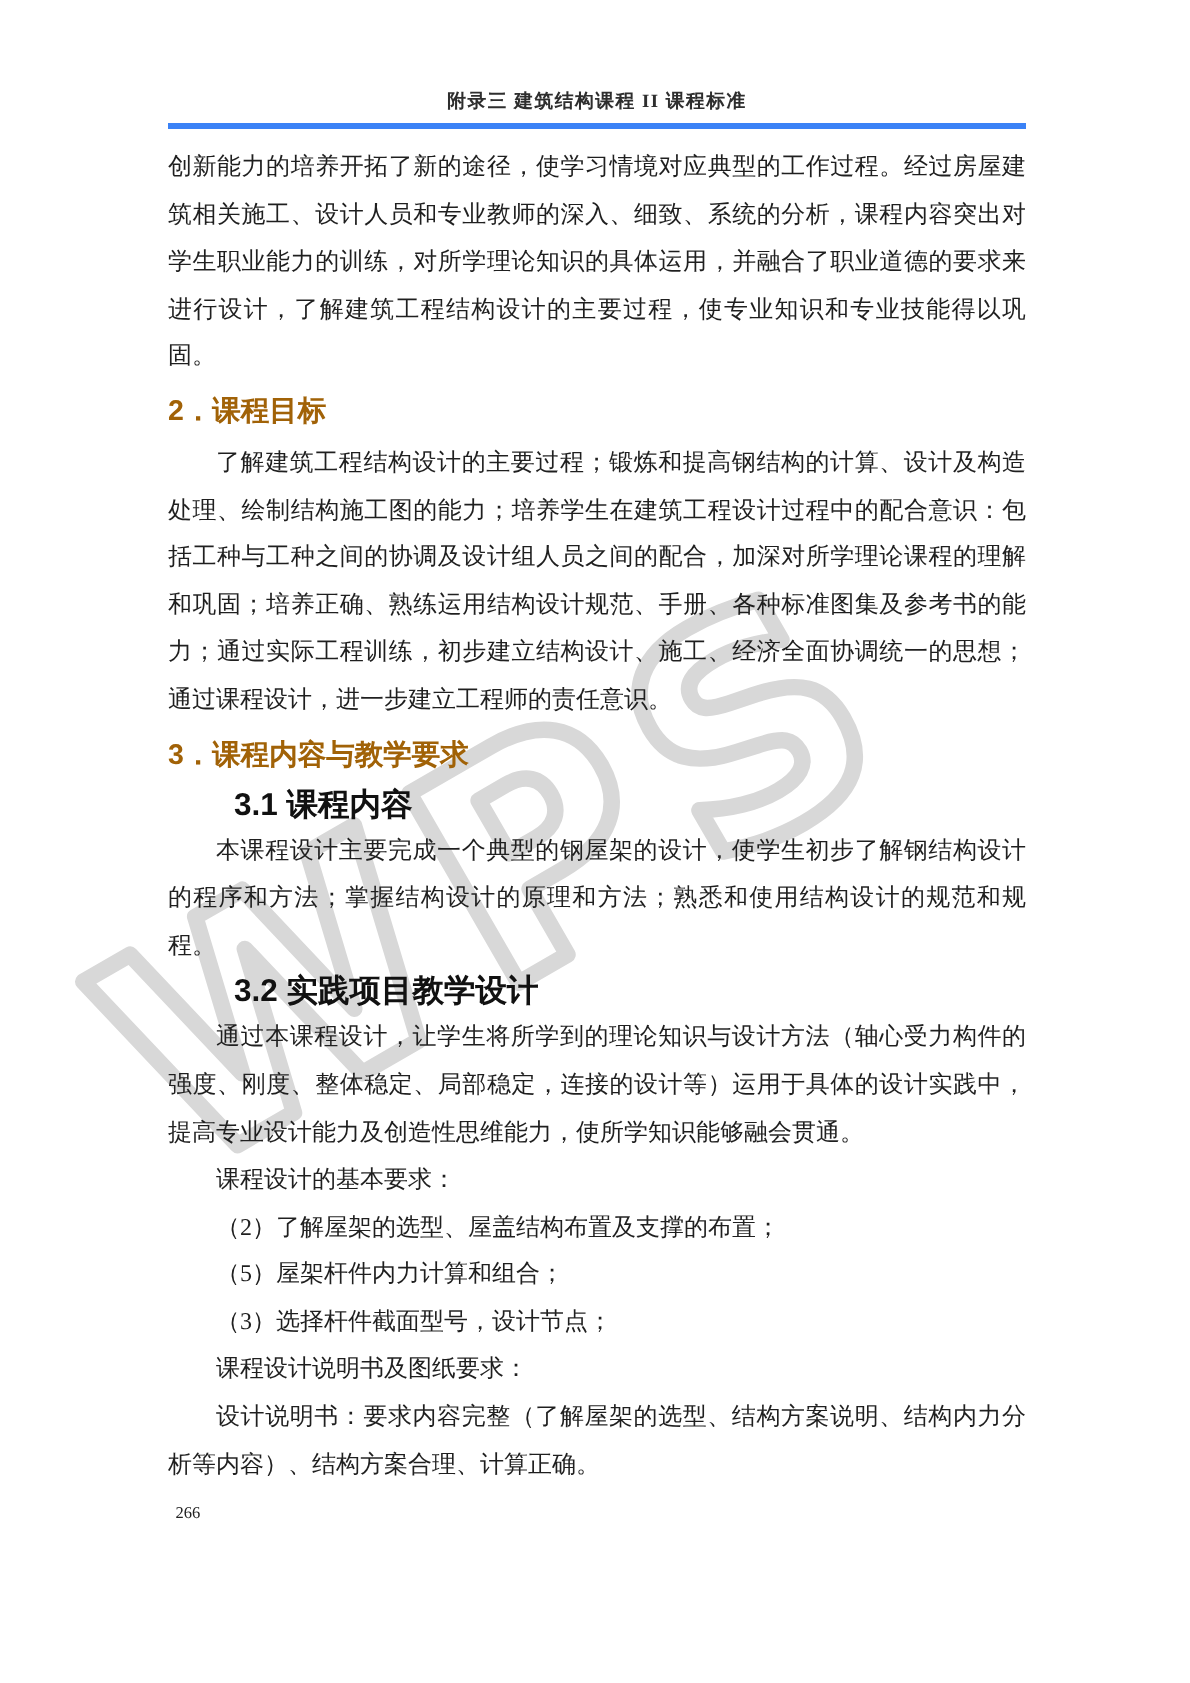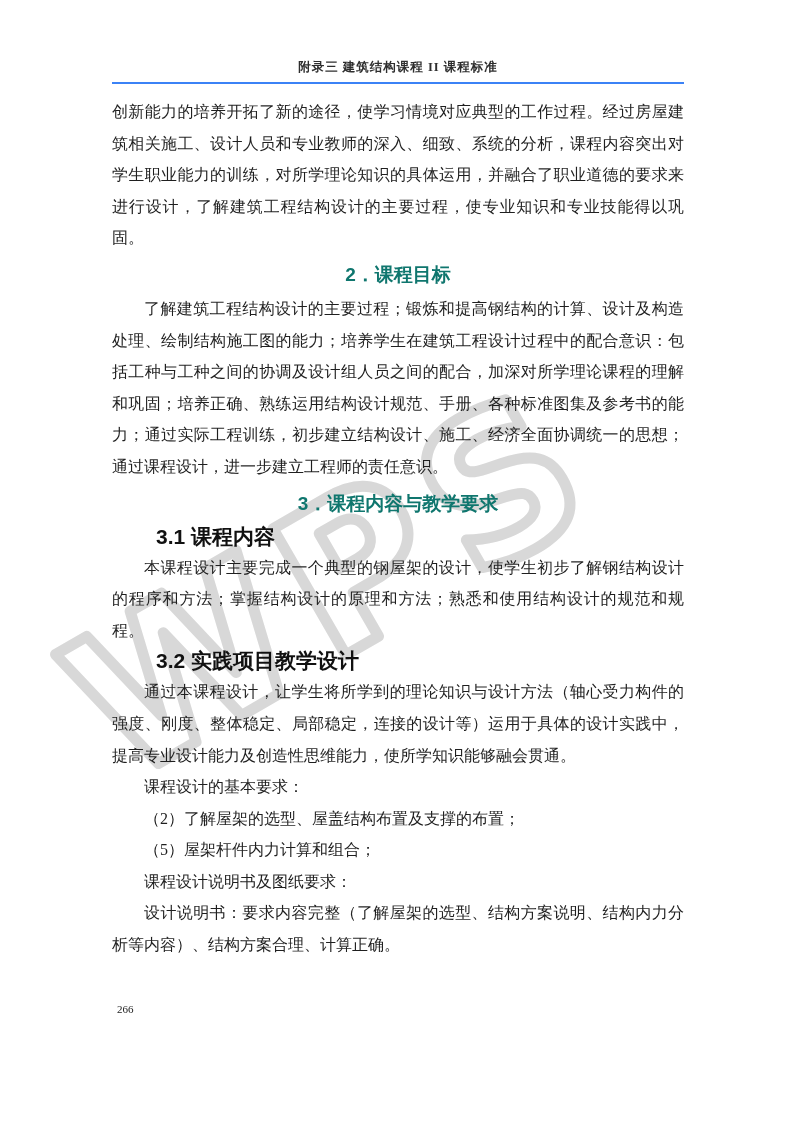--- a/index.html
+++ b/index.html
@@ -33,21 +33,21 @@
     letter-spacing: 18px;
   }
   
   .header {
     position: absolute;
     left: 112px;
     top: 0;
     width: 572px;
     padding-top: 59px;
     padding-bottom: 6px;
-    border-bottom: 2px solid #3b82f6;
+    border-bottom: 4px solid #3b82f6;
     text-align: center;
     z-index: 1;
   }
   .header-title {
     font-size: 12.5px;
     font-weight: bold;
     letter-spacing: 1px;
     color: #2e2e2e;
   }
   
@@ -67,22 +67,22 @@
   }
   .indent {
     text-indent: 32px;
   }
   .h-level1 {
     font-family: "Liberation Sans", "DejaVu Sans", sans-serif;
     font-size: 19px;
     font-weight: bold;
     line-height: 30px;
     margin: 6px 0 3px 0;
-    color: #0f766e;
-    text-align: center;
+    color: #a16207;
+    text-align: left;
   }
   .h-level2 {
     font-family: "Liberation Sans", "DejaVu Sans", sans-serif;
     font-size: 21px;
     font-weight: bold;
     line-height: 30px;
     margin: 0 0 0 44px;
     color: #111111;
     text-align: left;
   }
@@ -126,20 +126,21 @@
     <div class="h-level2">3.2 实践项目教学设计</div>
 
     <p class="indent">通过本课程设计，让学生将所学到的理论知识与设计方法（轴心受力构件的强度、刚度、整体稳定、局部稳定，连接的设计等）运用于具体的设计实践中，提高专业设计能力及创造性思维能力，使所学知识能够融会贯通。</p>
 
     <p class="indent">课程设计的基本要求：</p>
 
     <p class="indent">（2）了解屋架的选型、屋盖结构布置及支撑的布置；</p>
 
     <p class="indent">（5）屋架杆件内力计算和组合；</p>
 
+    <p class="indent">（3）选择杆件截面型号，设计节点；</p>
 
 
     <p class="indent">课程设计说明书及图纸要求：</p>
 
     <p class="indent">设计说明书：要求内容完整（了解屋架的选型、结构方案说明、结构内力分析等内容）、结构方案合理、计算正确。</p>
 
   </div>
 
   <div class="page-number">266</div>
 

